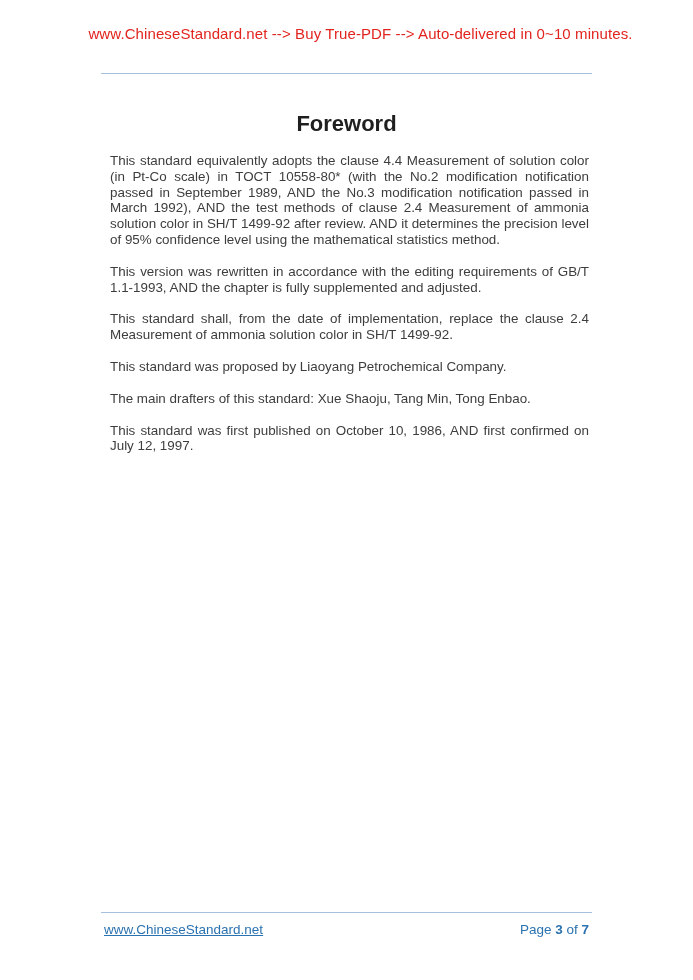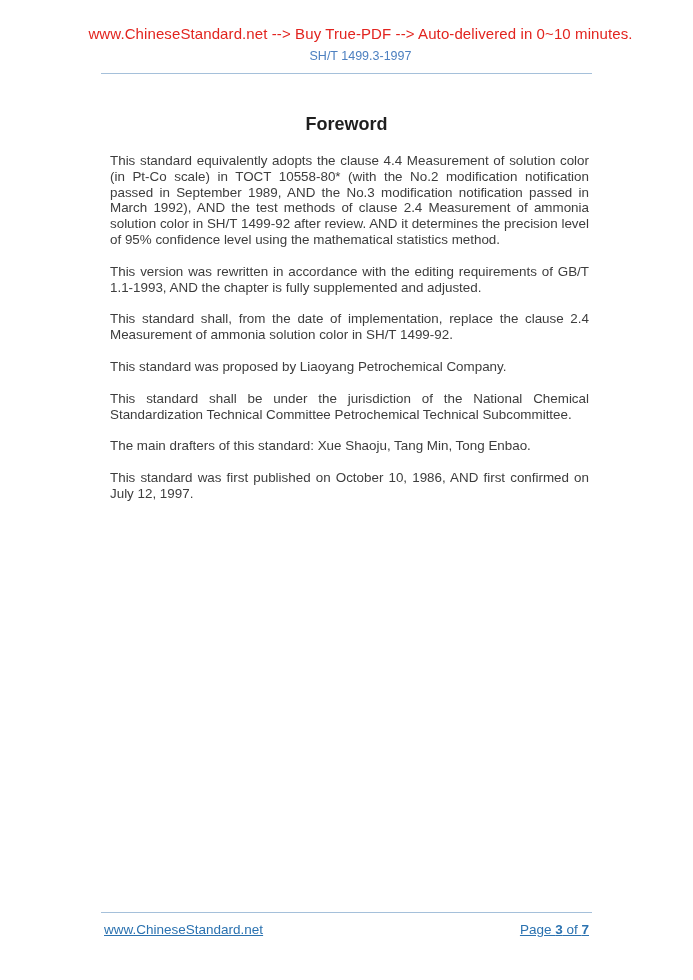--- a/index.html
+++ b/index.html
@@ -50,21 +50,21 @@
   
   .content {
     position: absolute;
     top: 113px;
     left: 104px;
     width: 485px;
   }
   .doc-title {
     margin: 0 0 18px 0;
     text-align: center;
-    font-size: 18px;
+    font-size: 22px;
     line-height: 22px;
     font-weight: bold;
     color: #1f1f1f;
   }
   .content p {
     margin: 0 0 16px 6px;
     font-size: 13.4px;
     line-height: 15.8px;
     color: #3d3d3d;
     text-align: justify;
@@ -84,44 +84,41 @@
   }
   .site-link {
     font-size: 13.5px;
     color: #2b72b0;
     text-decoration: underline;
     cursor: pointer;
   }
   .page-indicator {
     font-size: 13.5px;
     color: #2b72b0;
-    text-decoration: underline;
   }
   .page-indicator .num {
     font-weight: bold;
   }
 </style>
 </head>
 <body>
 
 <div class="page">
 
   <div class="header">
     <a class="banner-link">www.ChineseStandard.net --&gt; Buy True-PDF --&gt; Auto-delivered in 0~10 minutes.</a>
-    <div class="doc-number">SH/T 1499.3-1997</div>
   </div>
   <div class="rule rule-top"></div>
 
   <div class="content">
     <h1 class="doc-title">Foreword</h1>
     <p>This standard equivalently adopts the clause 4.4 Measurement of solution color (in Pt-Co scale) in TOCT 10558-80* (with the No.2 modification notification passed in September 1989, AND the No.3 modification notification passed in March 1992), AND the test methods of clause 2.4 Measurement of ammonia solution color in SH/T 1499-92 after review. AND it determines the precision level of 95% confidence level using the mathematical statistics method.</p>
     <p>This version was rewritten in accordance with the editing requirements of GB/T 1.1-1993, AND the chapter is fully supplemented and adjusted.</p>
     <p>This standard shall, from the date of implementation, replace the clause 2.4 Measurement of ammonia solution color in SH/T 1499-92.</p>
     <p>This standard was proposed by Liaoyang Petrochemical Company.</p>
-    <p>This standard shall be under the jurisdiction of the National Chemical Standardization Technical Committee Petrochemical Technical Subcommittee.</p>
     <p>The main drafters of this standard: Xue Shaoju, Tang Min, Tong Enbao.</p>
     <p>This standard was first published on October 10, 1986, AND first confirmed on July 12, 1997.</p>
   </div>
 
   <div class="rule rule-bottom"></div>
   <div class="footer">
     <a class="site-link">www.ChineseStandard.net</a>
     <div class="page-indicator"><span>Page </span><span class="num">3</span><span> of </span><span class="num">7</span></div>
   </div>
 

